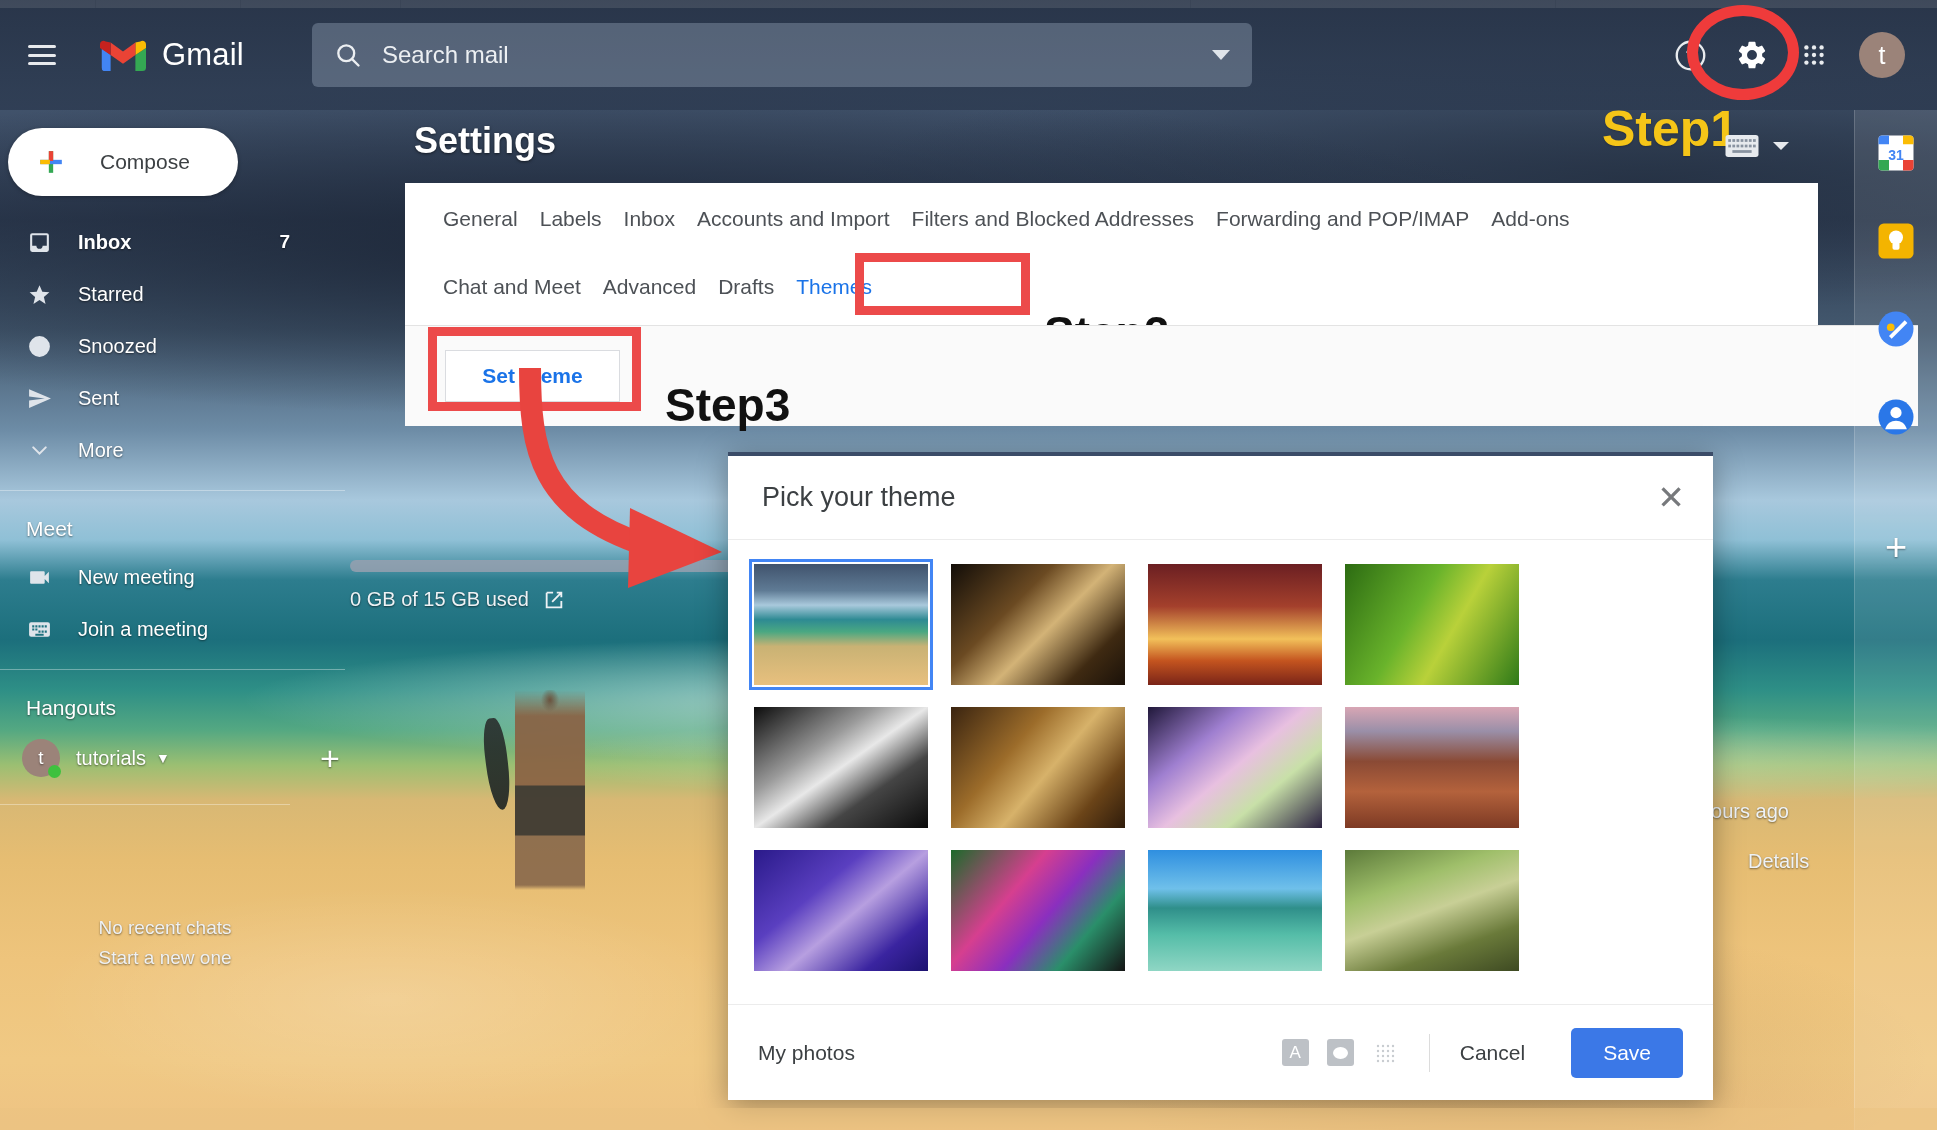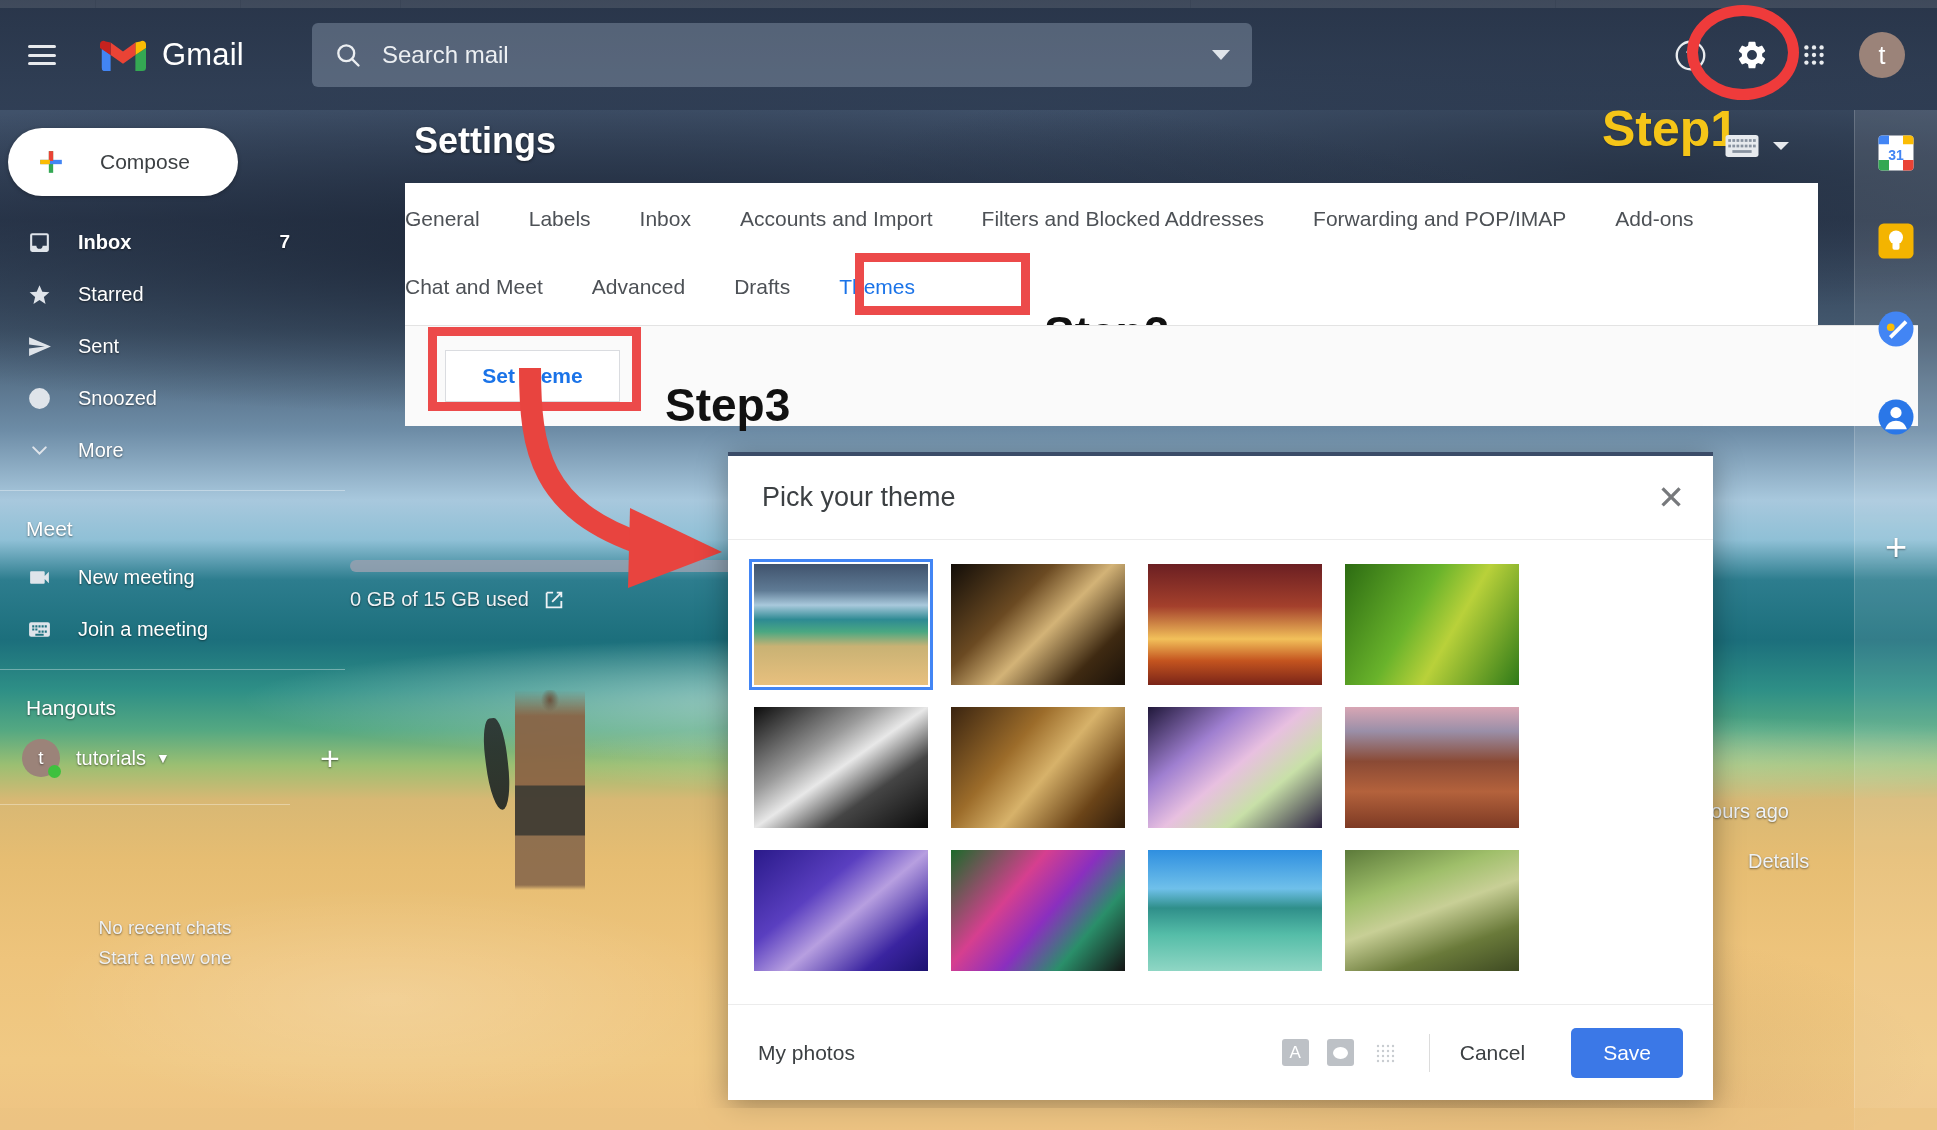--- a/index.html
+++ b/index.html
@@ -121,21 +121,21 @@
     text-shadow:0 1px 3px rgba(0,0,0,.55);
     font-weight:bold;
   }
   #kbd-hint { position:absolute; left:1725px; top:135px; display:flex; align-items:center; gap:12px;}
 
   
   #settings-panel {
     position:absolute; left:405px; top:183px; width:1413px; height:143px;
     background:#fff;
   }
-  .tab-row { display:flex; align-items:center; height:72px; gap:49px; }
+  .tab-row { display:flex; align-items:center; padding-left:38px; height:72px; gap:22px; }
   .tab {
     font-size:21px; color:#4d5156; white-space:nowrap; cursor:pointer;
   }
   .tab.active { color:#1a73e8; }
 
   
   #themes-box {
     position:absolute; left:855px; top:253px; width:175px; height:62px;
     border:9px solid #ec4a4a; background:transparent; pointer-events:none;
   }
@@ -330,34 +330,34 @@
             <path d="M12 17.3 6.2 21l1.6-6.6L2.5 9.9l6.8-.6L12 3l2.7 6.3 6.8.6-5.3 4.5 1.6 6.6z"></path>
           </svg>
       </span>
       <span class="txt">Starred</span>
       <span class="count"></span>
     </div>
 
     <div class="nav-item">
       <span class="ico">
         <svg width="25" height="25" viewBox="0 0 24 24" fill="#dfe4ea">
+            <path d="M12 2a10 10 0 1 0 0 20 10 10 0 0 0 0-20zm1 10.6V6h-2v7l5.2 3.1 1-1.7z"></path>
+          </svg>
+      </span>
+      <span class="txt">Snoozed</span>
+      <span class="count"></span>
+    </div>
+
+    <div class="nav-item">
+      <span class="ico">
+        <svg width="25" height="25" viewBox="0 0 24 24" fill="#dfe4ea">
             <path d="M2 21l21-9L2 3v7l15 2-15 2z"></path>
           </svg>
       </span>
       <span class="txt">Sent</span>
-      <span class="count"></span>
-    </div>
-
-    <div class="nav-item">
-      <span class="ico">
-        <svg width="25" height="25" viewBox="0 0 24 24" fill="#dfe4ea">
-            <path d="M12 2a10 10 0 1 0 0 20 10 10 0 0 0 0-20zm1 10.6V6h-2v7l5.2 3.1 1-1.7z"></path>
-          </svg>
-      </span>
-      <span class="txt">Snoozed</span>
       <span class="count"></span>
     </div>
 
 
     <div class="nav-item">
       <span class="ico">
         <svg width="25" height="25" viewBox="0 0 24 24" fill="none" stroke="#dfe4ea" stroke-width="2" stroke-linecap="round">
             <path d="M6 9l6 6 6-6"></path>
           </svg>
       </span>

